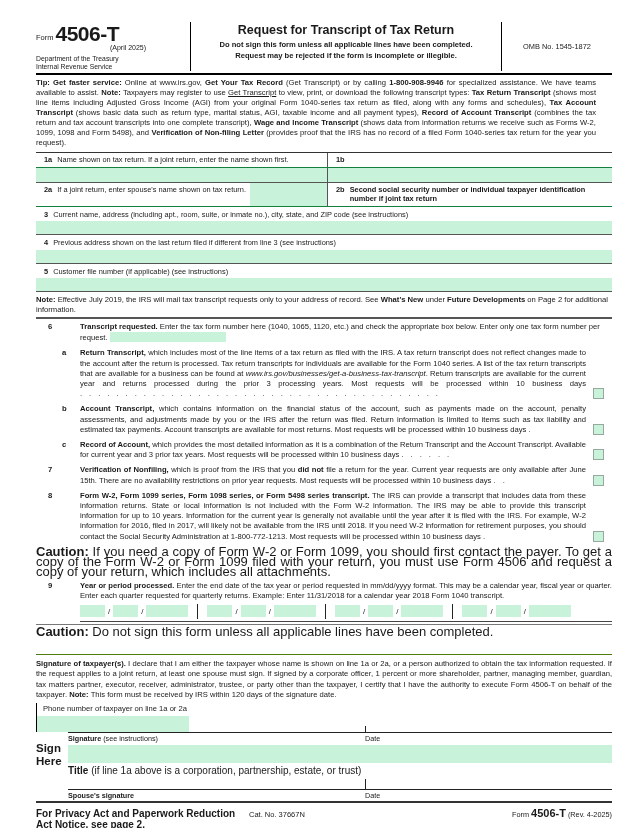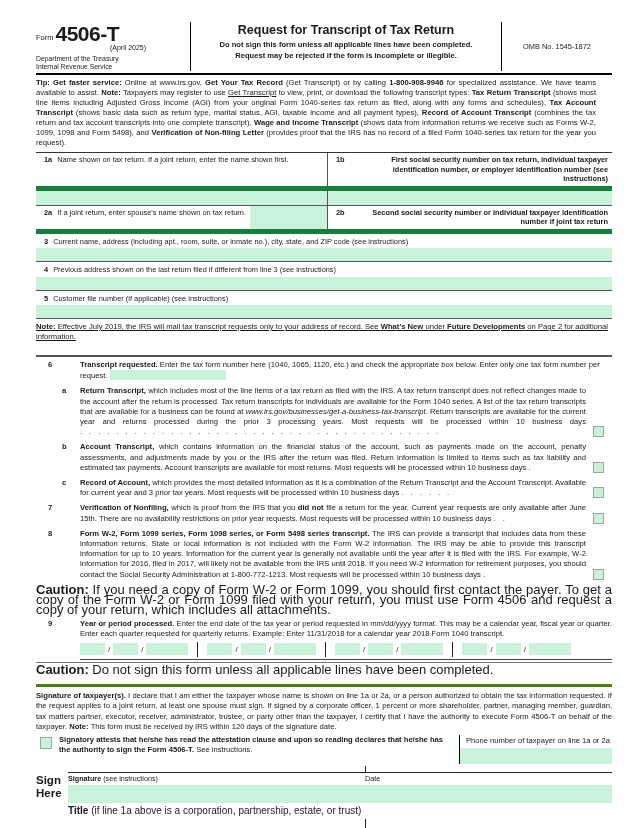--- a/index.html
+++ b/index.html
@@ -21,37 +21,37 @@
   .h-center{flex:1;text-align:center;padding:1px 8px 0 8px;}
   .h-title{font-size:12.5px;font-weight:bold;margin-bottom:3px;}
   .h-sub{font-size:7.6px;font-weight:bold;line-height:10.5px;}
   .h-right{width:110px;border-left:1.5px solid #000;display:flex;align-items:center;justify-content:center;font-size:7.4px;}
 
   
   .tip{font-size:7.65px;line-height:10px;text-align:justify;margin:3px 16px 4px 0;}
 
   
   .tbl{border-top:1.5px solid #333;}
-  .trow{display:flex;border-bottom:5px solid #15803d;text-align:right;}
+  .trow{display:flex;border-bottom:1px solid #15803d;}
   .tcell-l{width:292px;border-right:1px solid #555;box-sizing:border-box;}
   .tcell-r{flex:1;box-sizing:border-box;}
   .lab{display:flex;font-size:7.4px;line-height:9.5px;padding:2px 4px 2px 0;}
   .lnum{font-weight:bold;padding:0 5px 0 8px;white-space:nowrap;}
   .green{background:#c8f2da;}
   .gstrip{height:14px;}
   .split-green{display:flex;border-bottom:1px solid #555;}
   .split-green .tcell-l,.split-green .tcell-r{height:14px;}
   .stack{display:flex;flex-direction:row;}
   .grow{flex:1;}
 
   .fline{border-bottom:1px solid #555;}
   .fline .lab{padding-top:3px;}
   .fline .gstrip{height:13px;}
 
-  .note{font-size:7.65px;line-height:10px;margin:3px 0 13px 0;text-decoration:underline;}
+  .note{font-size:7.65px;line-height:10px;margin:3px 0 2px 0;}
 
   .thicksep{border-top:2.5px solid #555;margin:2px 0 3px 0;}
 
   
   .item{display:flex;margin-bottom:5px;}
   .item-num{width:44px;box-sizing:border-box;padding-left:12px;font-weight:bold;font-size:7.7px;flex-shrink:0;}
   .item-num.letter{padding-left:26px;}
   .item-text{flex:1;font-size:7.65px;line-height:10.2px;text-align:justify;position:relative;}
   .item-text.hascb{padding-right:26px;}
   .cb{position:absolute;right:8px;bottom:0;width:9px;height:9px;background:#c8f2da;border:1px solid #98a89e;}
@@ -60,39 +60,39 @@
   .caution{font-size:13px;line-height:10px;text-align:justify;margin:2px 0 4px 0;}
 
   
   .daterow{display:flex;align-items:center;height:16px;margin-left:44px;border-bottom:1.5px solid #444;padding-bottom:2px;}
   .dgroup{display:flex;align-items:center;}
   .dbox{width:25px;height:12px;background:#c8f2da;display:inline-block;}
   .dbox-y{width:42px;}
   .dsep{font-size:8px;margin:0 3px;}
   .gdiv{width:1px;height:15px;background:#222;margin:0 9px;}
 
-  .caution-rule{border-top:1px solid #777;border-bottom:3px solid #4d7c0f;padding:2px 0 9px 0;margin-top:2px;}
+  .caution-rule{border-top:1px solid #777;border-bottom:1px solid #4d7c0f;padding:2px 0 17px 0;margin-top:2px;}
   .caution-rule .caution{margin:0;}
 
   .sigpara{font-size:7.65px;line-height:10.2px;text-align:justify;margin:4px 0 3px 0;}
 
   
   .attest-row{display:flex;margin-top:3px;}
   .attest-left{flex:1;display:flex;padding-right:10px;}
   .attest-check{width:10px;height:10px;background:#c8f2da;border:1px solid #98a89e;margin:2px 7px 0 4px;flex-shrink:0;}
   .attest-text{flex:1;font-size:7.6px;line-height:10px;}
   .phone-col{width:152px;border-left:1px solid #000;display:flex;flex-direction:column;flex-shrink:0;}
   .phone-label{font-size:7.6px;line-height:9.5px;padding:1px 2px 2px 6px;}
   .phone-field{height:16px;background:#c8f2da;}
 
   
   .signhere{display:flex;border-bottom:2px solid #333;padding-bottom:1px;}
   .sh-label{width:32px;font-weight:bold;font-size:11.5px;line-height:13px;padding-top:10px;flex-shrink:0;}
   .sh-main{flex:1;position:relative;}
-  .labelrow{display:flex;border-top:1px solid #222;font-size:7.2px;padding-top:1px;position:relative;margin-top:8px;}
+  .labelrow{display:flex;border-top:1px solid #222;font-size:7.2px;padding-top:1px;position:relative;}
   .labelrow .sig-lab{width:297px;}
   .labelrow .date-lab{flex:1;}
   .tick{position:absolute;left:297px;top:-7px;height:7px;border-left:1px solid #222;}
   .sh-green{height:18px;background:#c8f2da;margin-top:2px;}
   .title-lab{font-size:10px;padding-top:2px;}
   .spouse-space{position:relative;height:13px;}
   .spouse-space .tick2{position:absolute;left:297px;bottom:0;height:10px;border-left:1px solid #222;}
 
   
   .footer{display:flex;align-items:baseline;padding-top:4px;}
@@ -127,21 +127,20 @@
   <div class="tip"><span class="b">Tip: Get faster service:</span><span> Online at www.irs.gov, </span><span class="b">Get Your Tax Record</span><span> (Get Transcript) or by calling </span><span class="b">1-800-908-9946</span><span> for specialized assistance. We have teams available to assist. </span><span class="b">Note:</span><span> Taxpayers may register to use </span><span class="u">Get Transcript</span><span> to view, print, or download the following transcript types: </span><span class="b">Tax Return Transcript</span><span> (shows most line items including Adjusted Gross Income (AGI) from your original Form 1040-series tax return as filed, along with any forms and schedules), </span><span class="b">Tax Account Transcript</span><span> (shows basic data such as return type, marital status, AGI, taxable income and all payment types), </span><span class="b">Record of Account Transcript</span><span> (combines the tax return and tax account transcripts into one complete transcript), </span><span class="b">Wage and Income Transcript</span><span> (shows data from information returns we receive such as Forms W-2, 1099, 1098 and Form 5498), and </span><span class="b">Verification of Non-filing Letter</span><span> (provides proof that the IRS has no record of a filed Form 1040-series tax return for the year you request).</span></div>
 
   <div class="tbl">
     <div class="trow">
       <div class="tcell-l lab">
         <span class="lnum">1a</span>
         <span>Name shown on tax return. If a joint return, enter the name shown first.</span>
       </div>
       <div class="tcell-r lab">
         <span class="lnum">1b</span>
-        <span class="b">First social security number on tax return, individual taxpayer identification number, or employer identification number (see instructions)</span>
       </div>
     </div>
     <div class="split-green">
       <div class="tcell-l green"></div>
       <div class="tcell-r green"></div>
     </div>
     <div class="trow">
       <div class="tcell-l stack">
         <div class="lab">
           <span class="lnum">2a</span>
@@ -272,24 +271,20 @@
     </div>
   </div>
 
   <div class="caution-rule">
     <div class="caution"><span class="b">Caution:</span><span> Do not sign this form unless all applicable lines have been completed.</span></div>
   </div>
 
   <div class="sigpara"><span class="b">Signature of taxpayer(s).</span><span> I declare that I am either the taxpayer whose name is shown on line 1a or 2a, or a person authorized to obtain the tax information requested. If the request applies to a joint return, at least one spouse must sign. If signed by a corporate officer, 1 percent or more shareholder, partner, managing member, guardian, tax matters partner, executor, receiver, administrator, trustee, or party other than the taxpayer, I certify that I have the authority to execute Form 4506-T on behalf of the taxpayer. </span><span class="b">Note:</span><span> This form must be received by IRS within 120 days of the signature date.</span></div>
 
   <div class="attest-row">
-    <div class="attest-left">
-      <span class="attest-check"></span>
-      <div class="attest-text"><span class="b">Signatory attests that he/she has read the attestation clause and upon so reading declares that he/she has the authority to sign the Form 4506-T.</span><span> See instructions.</span></div>
-    </div>
     <div class="phone-col">
       <div class="phone-label">Phone number of taxpayer on line 1a or 2a</div>
       <div class="phone-field"></div>
     </div>
   </div>
 
   <div class="signhere">
     <div class="sh-label">Sign Here</div>
     <div class="sh-main">
       <div class="labelrow">

